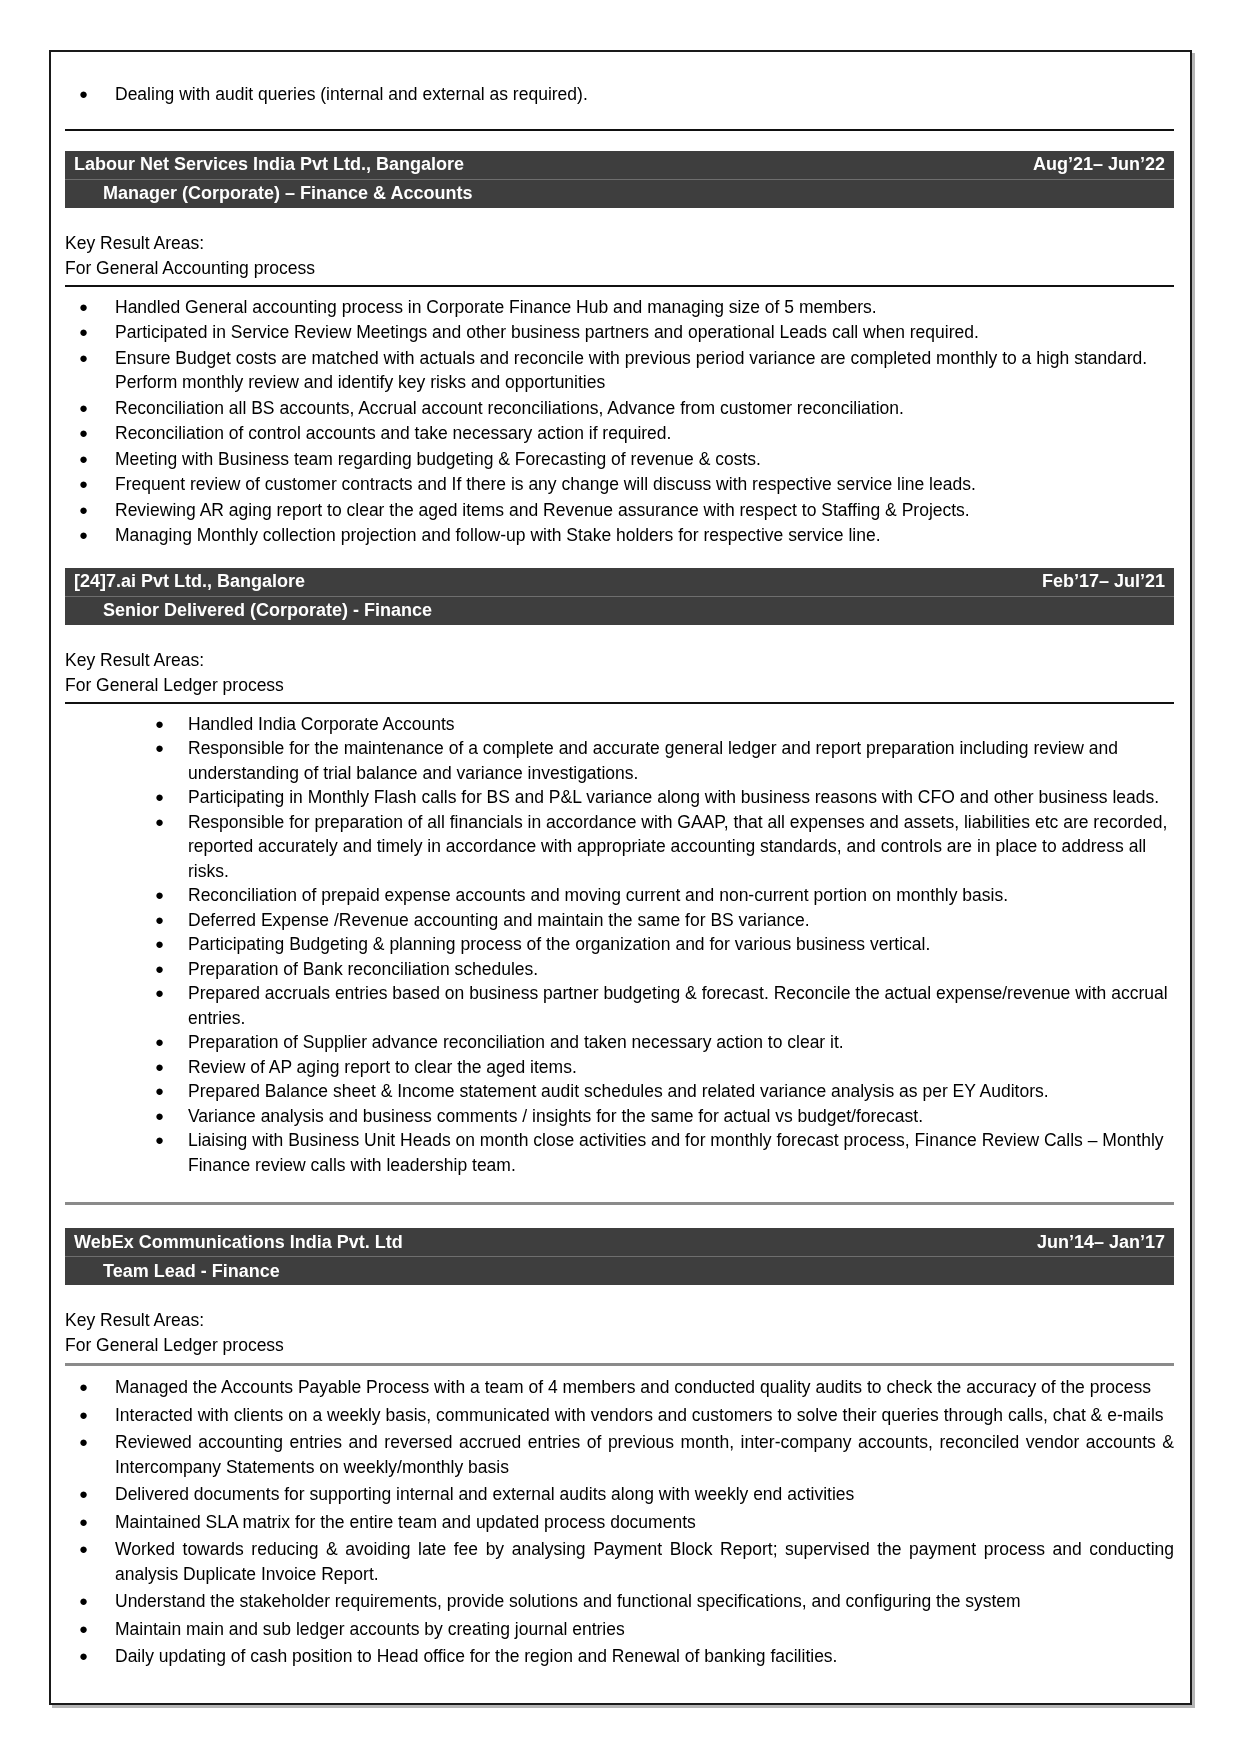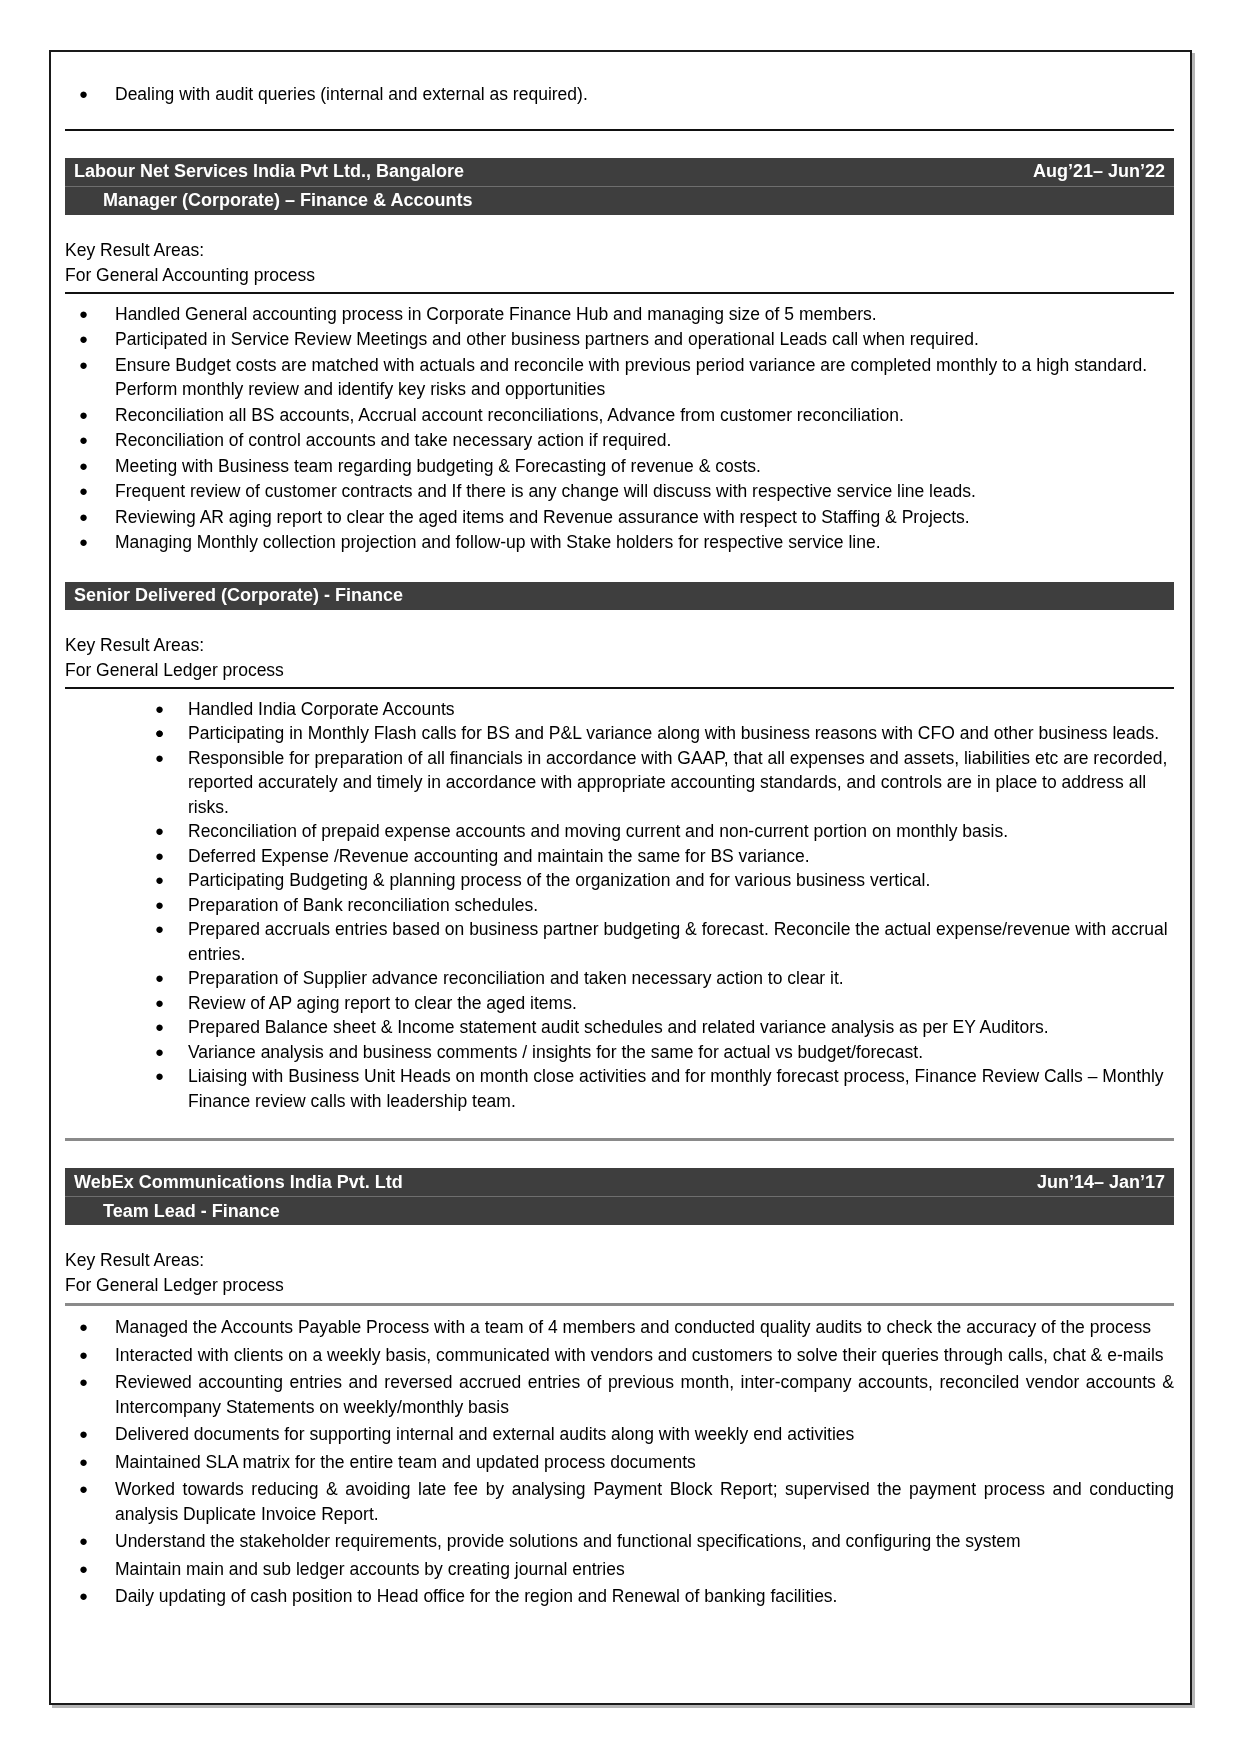--- a/index.html
+++ b/index.html
@@ -74,21 +74,21 @@
     height: 3px;
     background: #8a8a8a;
     margin: 25px 0 23px 0;
   }
 
   
   .bar {
     background: #3e3e3e;
     color: #ffffff;
     font-weight: bold;
-    margin-top: 27px;
+    margin-top: 20px;
     font-size: 18px;
   }
   .bar-row {
     height: 28px;
     display: flex;
     justify-content: space-between;
     align-items: center;
     padding: 0 9px;
   }
   .bar-row + .bar-row {
@@ -153,31 +153,35 @@
             <div class="li"><span class="marker">●</span><span>Frequent review of customer contracts and If there is any change will discuss with respective service line leads.</span></div>
             <div class="li"><span class="marker">●</span><span>Reviewing AR aging report to clear the aged items and Revenue assurance with respect to Staffing &amp; Projects.</span></div>
             <div class="li"><span class="marker">●</span><span>Managing Monthly collection projection and follow-up with Stake holders for respective service line.</span></div>
           </div>
   </section>
 
   <section class="section deep">
 
     <header class="bar">
       <div class="bar-row">
+        <span>[24]7.ai Pvt Ltd., Bangalore</span>
+        <span>Feb’17– Jul’21</span>
+      </div>
+      <div class="bar-row">
         <span>Senior Delivered (Corporate) - Finance</span>
       </div>
     </header>
     <div class="kra">
       <div>Key Result Areas:</div>
       <div>For General Ledger process</div>
     </div>
     <div class="heading-rule"></div>
     <div class="bullets">
             <div class="li"><span class="marker">●</span><span>Handled India Corporate Accounts</span></div>
-            <div class="li"><span class="marker">●</span></div>
+            <div class="li"><span class="marker">●</span><span>Responsible for the maintenance of a complete and accurate general ledger and report preparation including review and understanding of trial balance and variance investigations.</span></div>
             <div class="li"><span class="marker">●</span><span>Participating in Monthly Flash calls for BS and P&amp;L variance along with business reasons with CFO and other business leads.</span></div>
             <div class="li"><span class="marker">●</span><span>Responsible for preparation of all financials in accordance with GAAP, that all expenses and assets, liabilities etc are recorded, reported accurately and timely in accordance with appropriate accounting standards, and controls are in place to address all risks.</span></div>
             <div class="li"><span class="marker">●</span><span>Reconciliation of prepaid expense accounts and moving current and non-current portion on monthly basis.</span></div>
             <div class="li"><span class="marker">●</span><span>Deferred Expense /Revenue accounting and maintain the same for BS variance.</span></div>
             <div class="li"><span class="marker">●</span><span>Participating Budgeting &amp; planning process of the organization and for various business vertical.</span></div>
             <div class="li"><span class="marker">●</span><span>Preparation of Bank reconciliation schedules.</span></div>
             <div class="li"><span class="marker">●</span><span>Prepared accruals entries based on business partner budgeting &amp; forecast. Reconcile the actual expense/revenue with accrual entries.</span></div>
             <div class="li"><span class="marker">●</span><span>Preparation of Supplier advance reconciliation and taken necessary action to clear it.</span></div>
             <div class="li"><span class="marker">●</span><span>Review of AP aging report to clear the aged items.</span></div>
             <div class="li"><span class="marker">●</span><span>Prepared Balance sheet &amp; Income statement audit schedules and related variance analysis as per EY Auditors.</span></div>

